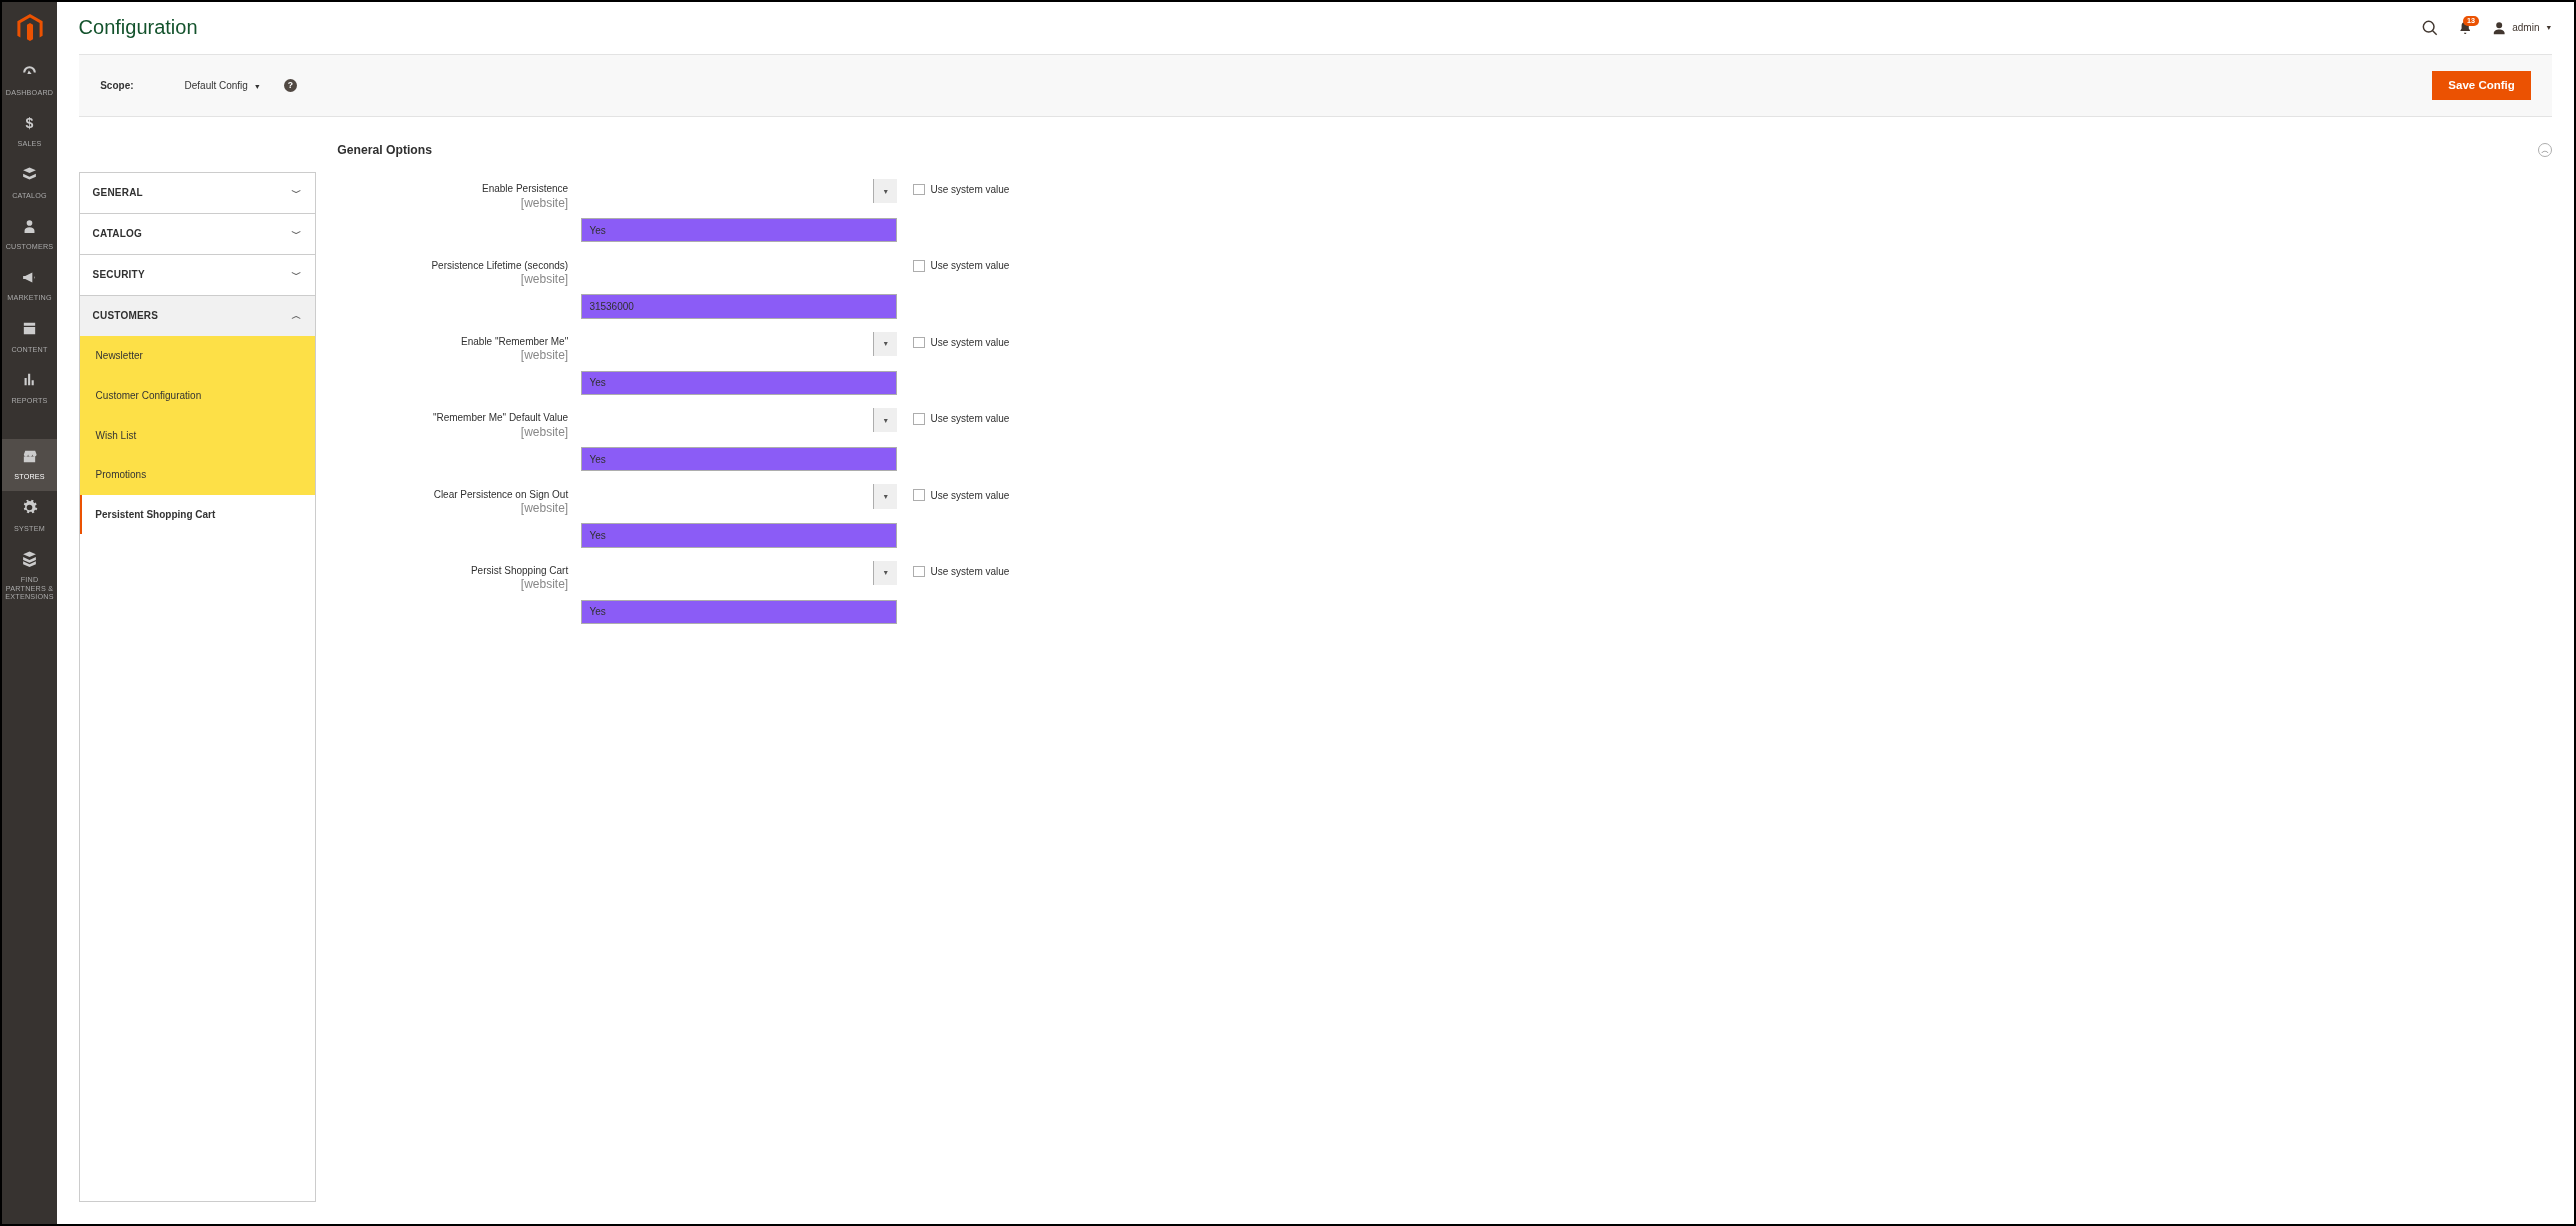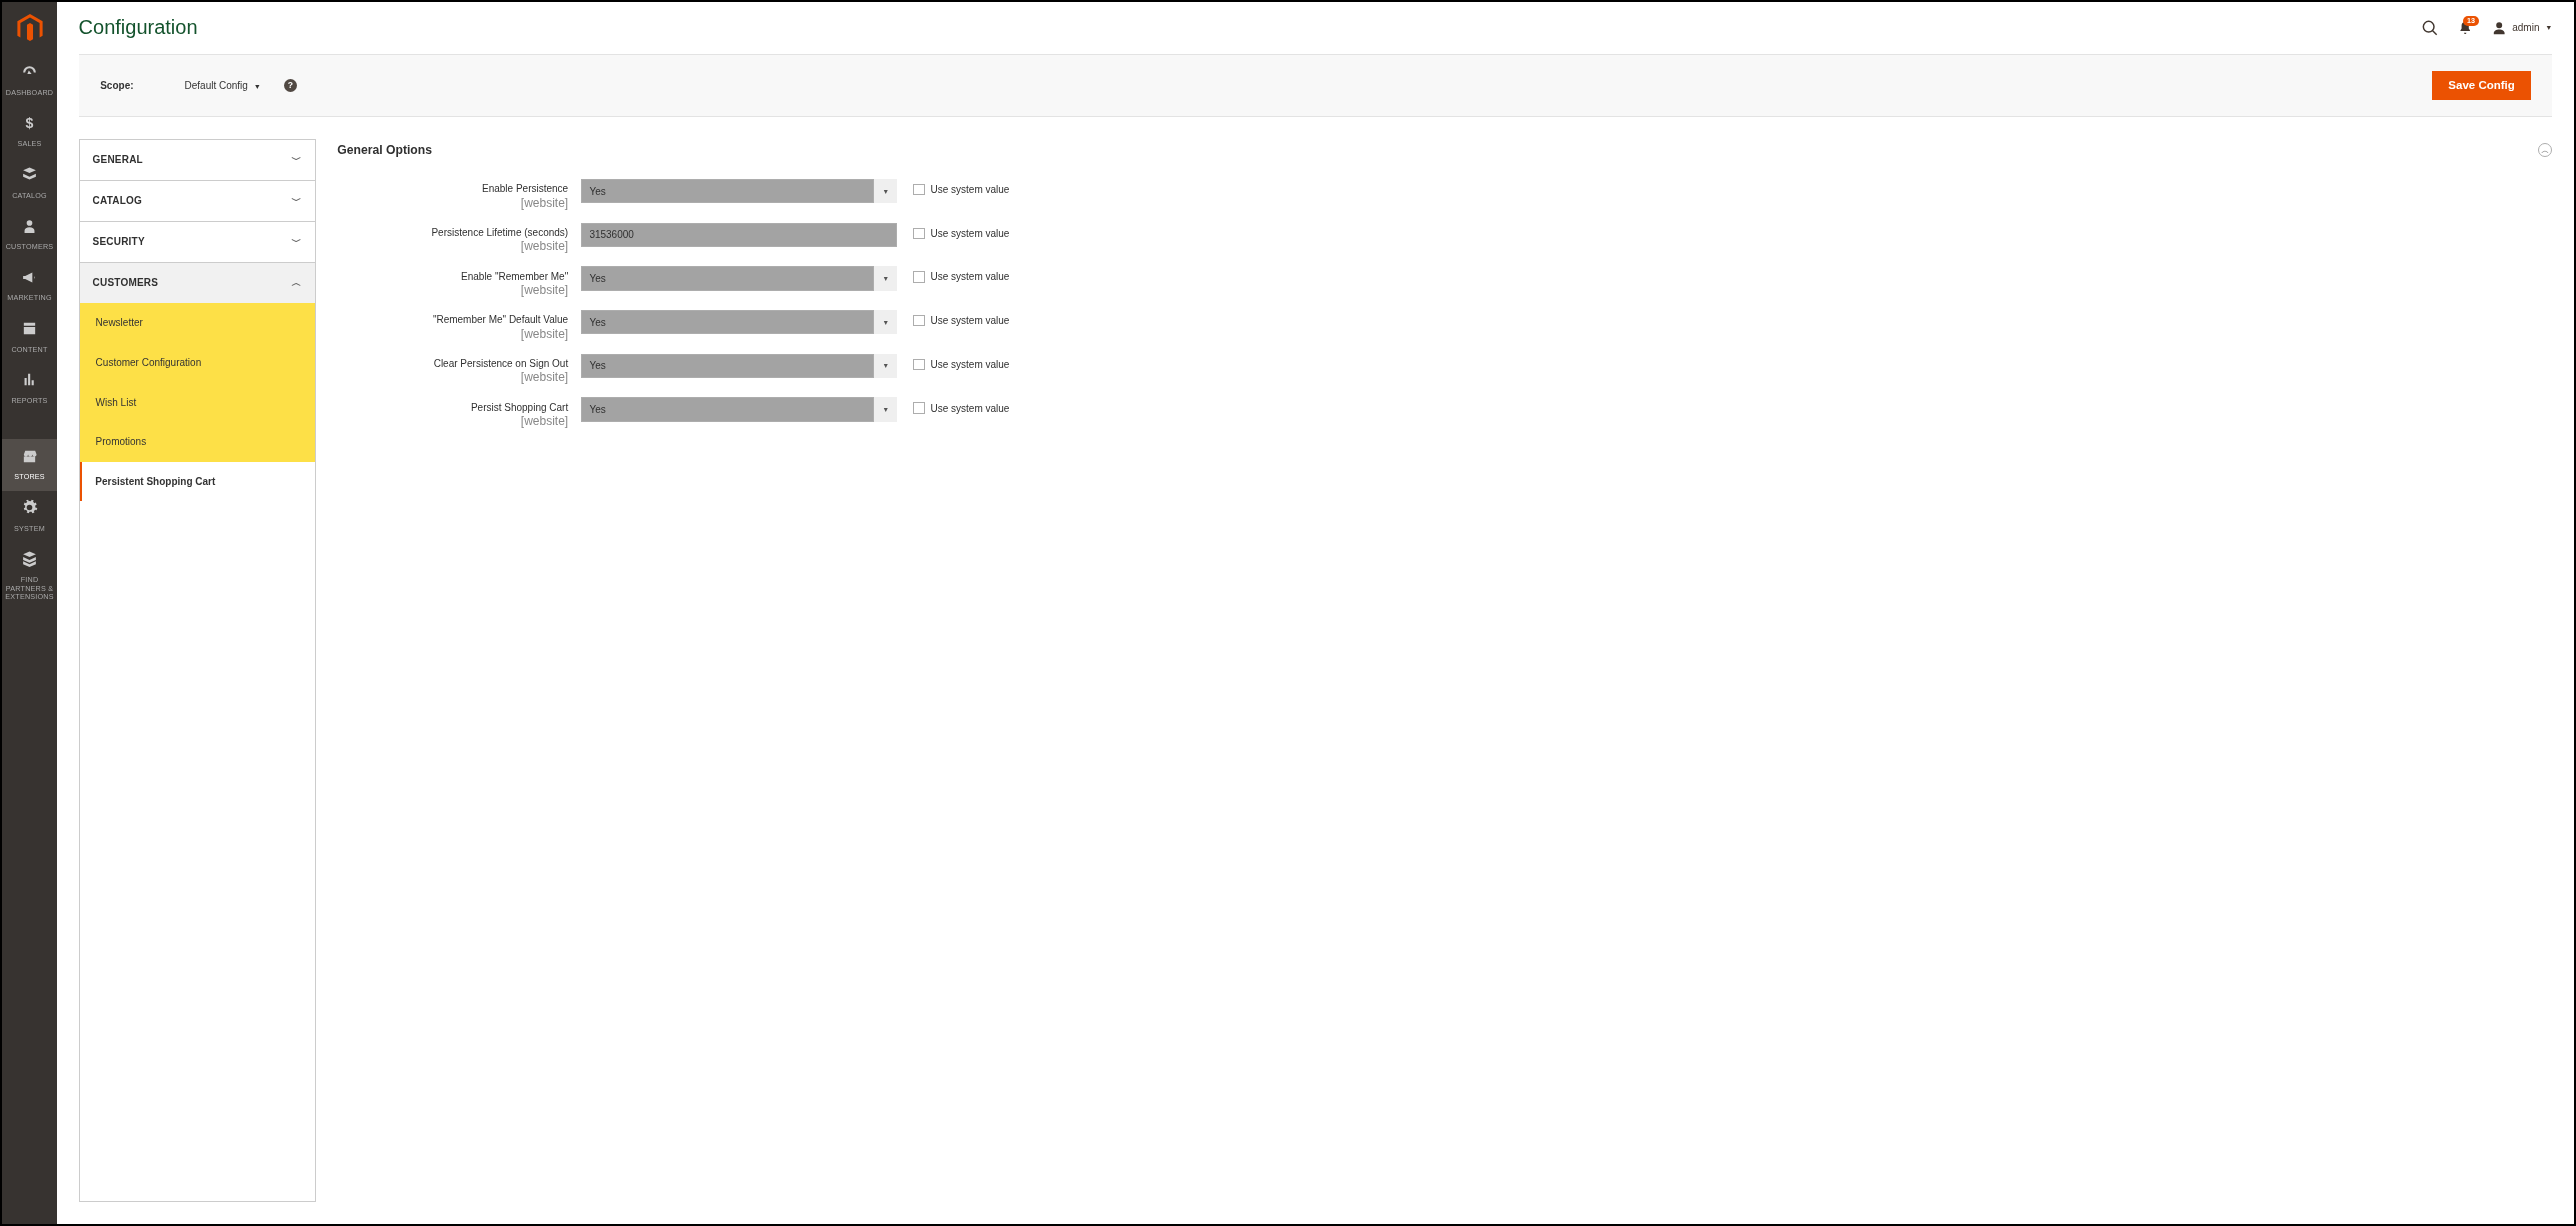--- a/index.html
+++ b/index.html
@@ -32,42 +32,42 @@
 .scope-label { font-weight: 600; }
 .scope-select { display: flex; align-items: flex-end; gap: 5.8px; cursor: pointer; color: #333; margin-left: 38px; }
 .scope-select .caret { font-size: 7.2px; }
 .help-icon { width: 13px; height: 13px; border-radius: 50%; background: #514943; color: #fff; display: flex; align-items: center; justify-content: center; font-size: 8.6px; font-weight: 700; cursor: pointer; margin-left: 10px; }
 .btn-primary { background: #eb5202; color: #fff; border: none; padding: 8.6px 16px; font-size: 11.5px; font-weight: 600; cursor: pointer; }
 
 
 .content { display: flex; padding: 21.6px; gap: 21.6px; flex: 1; overflow: auto; }
 
 
-.config-nav { width: 237px; flex-shrink: 0; border: 0.7px solid #ccc; }
+.config-nav { width: 237px; flex-shrink: 0; border: 0.7px solid #ccc; margin-top: 33px; }
 .config-section { border-bottom: 0.7px solid #ccc; }
 .config-section:last-child { border-bottom: none; }
 .config-section-header { display: flex; align-items: center; justify-content: space-between; padding: 13px 13px; font-weight: 700; font-size: 10px; cursor: pointer; background: #fff; color: #303030; letter-spacing: 0.2px; }
 .config-section-header.expanded { background: #f1f1f1; }
 .chev { font-size: 10px; color: #666; }
 .config-items { background: #fde047; }
 .config-item { padding: 14.4px 16px; cursor: pointer; font-size: 10px; color: #333; }
 .config-item.active { background: #fff; border-left: 2.2px solid #eb5202; font-weight: 600; padding-left: 13.7px; }
 
 
 .form-area { flex: 1; }
 .section-head { display: flex; align-items: center; justify-content: space-between; padding: 4.3px 0 21.6px 0; }
 .section-title { font-size: 12.2px; font-weight: 700; color: #303030; }
 .collapse-btn { width: 14.4px; height: 14.4px; border: 0.7px solid #adadad; border-radius: 50%; display: flex; align-items: center; justify-content: center; cursor: pointer; color: #666; font-size: 8px; }
 
 .field-row { display: flex; align-items: flex-start; margin-bottom: 13px; }
 .field-label { width: 244px; text-align: right; padding-right: 13px; padding-top: 4.3px; }
 .field-label .lbl { font-size: 10px; color: #303030; }
 .field-label .scope-note { font-size: 12px; color: #888; display: block; margin-top: 1.4px; }
 .field-control { width: 316px; }
-.field-control select, .field-control input[type="text"] { width: 100%; height: 24.4px; border: 0.7px solid #adadad; padding: 0 7.2px; font-size: 10px; background: #a3a3a3; color: #303030; }
+.field-control select, .field-control input[type="text"] { width: 100%; height: 24.4px; border: 0.7px solid #adadad; padding: 0 7.2px; font-size: 10px; background: #8b5cf6; color: #303030; margin-top: 39px; }
 .field-control select { appearance: none; -webkit-appearance: none; background-image: none; }
 .select-wrap { position: relative; }
 .select-wrap::after { content: "▾"; position: absolute; right: 0; top: 0; width: 23px; height: 24.4px; border-left: 0.7px solid #adadad; background: #efefef; display: flex; align-items: center; justify-content: center; pointer-events: none; color: #555; font-size: 8px; }
 .field-use { display: flex; align-items: center; gap: 5.8px; margin-left: 16px; padding-top: 5px; }
 .field-use input[type="checkbox"] { width: 11.5px; height: 11.5px; border: 0.7px solid #adadad; cursor: pointer; appearance: none; background: #fff; }
 .field-use label { font-size: 10px; color: #303030; cursor: pointer; }
 </style>
 </head>
 <body>
 

